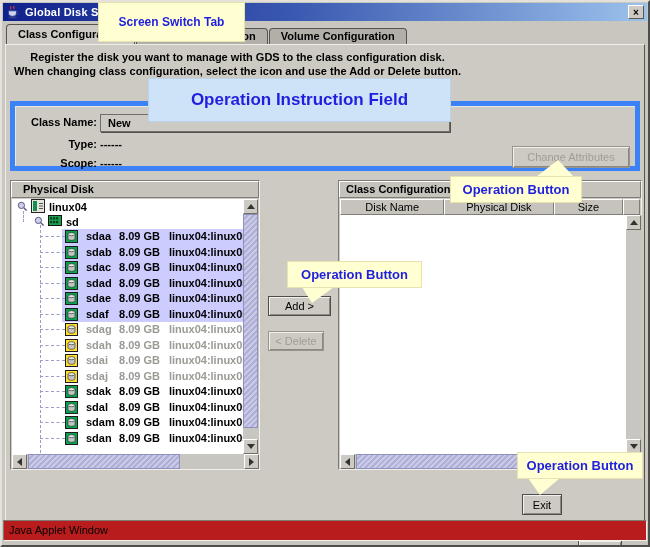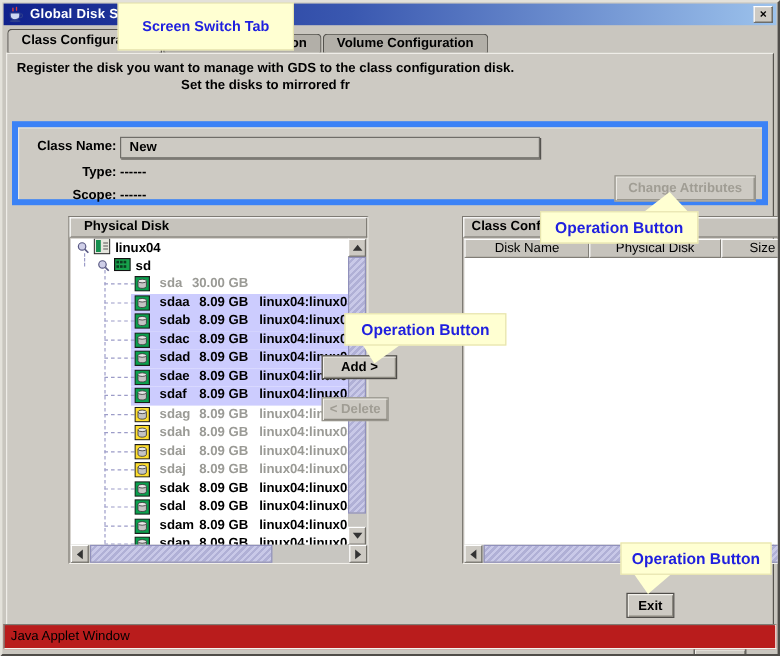--- a/index.html
+++ b/index.html
@@ -29,24 +29,24 @@
   
   .class-panel{position:absolute;left:4px;top:56px;width:630px;height:70px;
     border:5px solid #3b82f6;box-shadow:inset 1px 1px 0 #e9e7e2;}
   .lbl{position:absolute;width:80px;text-align:right;font-weight:bold;}
   .val{position:absolute;left:85px;font-weight:bold;}
   .combo{position:absolute;left:85px;top:8px;width:350px;height:18px;background:#cdcac3;
     border:1px solid #6f6d68;box-shadow:1px 1px 0 #55534f;font-weight:bold;
     line-height:16px;padding-left:7px;}
   .btn{position:absolute;background:#cdcac3;border:1px solid #4f4d49;
     box-shadow:inset 1px 1px 0 #f3f1ec,inset -1px -1px 0 #8b887f;
-    font-family:"Liberation Sans",sans-serif;font-weight:bold;font-size:11px;text-align:center;padding:0;}
+    font-family:"Liberation Sans",sans-serif;font-weight:normal;font-size:11px;text-align:center;padding:0;}
   .btn.disabled{color:#a09d94;border-color:#97948c;}
   
-  .panel{position:absolute;border:1px solid;border-color:#7e7b74 #f2f0eb #f2f0eb #7e7b74;margin-left:47px;}
+  .panel{position:absolute;border:1px solid;border-color:#7e7b74 #f2f0eb #f2f0eb #7e7b74;}
   .panel-header{position:absolute;left:0;top:0;right:0;height:17px;background:#c6c3bc;
     border:1px solid;border-color:#fff #807d76 #807d76 #fff;font-weight:bold;
     line-height:15px;padding-left:11px;}
   .viewport{position:absolute;background:#fff;overflow:hidden;}
   
   .vline{position:absolute;width:0;border-left:1px dashed #9c9cc8;}
   .node-row{position:absolute;height:15px;display:flex;align-items:center;font-weight:bold;}
   .node-row .nlabel{margin-left:4px;}
   .node-row .handle{margin-right:3px;display:inline-flex;}
   #tree-rows{position:absolute;left:0;top:30px;right:0;}
@@ -105,20 +105,21 @@
   <div class="tabs" id="tabs">
       <div class="tab active">Class Configuration</div>
       <div class="tab">Group Configuration</div>
       <div class="tab">Volume Configuration</div>
     </div>
 
   <div class="content">
 
     <div id="instructions">
         <div class="ins-line">Register the disk you want to manage with GDS to the class configuration disk.</div>
+        <div class="ins-line">When changing class configuration, select the icon and use the Add or Delete button.</div>
         <div class="ins-line">Set the disks to mirrored fr</div>
       </div>
 
     <div class="class-panel">
       <span class="lbl" style="left:2px;top:10px;">Class Name:</span>
       <div class="combo">
         <span>New</span>
       </div>
       <span class="lbl" style="left:2px;top:32px;">Type:</span>
       <span class="val" style="top:32px;">------</span>
@@ -166,31 +167,20 @@
                   <rect x="8" y="2.3" width="2.2" height="2.2"></rect>
                   <rect x="2" y="6" width="2.2" height="2.2"></rect>
                   <rect x="5" y="6" width="2.2" height="2.2"></rect>
                   <rect x="8" y="6" width="2.2" height="2.2"></rect>
                 </g>
               </svg>
           </span>
           <span class="nlabel">sd</span>
         </div>
         <div id="tree-rows">
-            <div class="tree-row dim">
-              <span class="stub"></span>
-              <span class="d-icon"><svg width="13" height="13" viewBox="0 0 13 13">
-                  <rect x="0.5" y="0.5" width="12" height="12" fill="#0aa04e" stroke="#1c1c1c"></rect>
-                  <path d="M3 4.2 v4.4 c0 1 1.55 1.7 3.5 1.7 s3.5 -0.7 3.5 -1.7 V4.2" fill="#c4c4c4" stroke="#3a3a3a" stroke-width="0.7"></path>
-                  <ellipse cx="6.5" cy="4.2" rx="3.5" ry="1.5" fill="#e8e8e8" stroke="#3a3a3a" stroke-width="0.7"></ellipse>
-                </svg></span>
-              <span class="t-name">sda</span>
-              <span class="t-size">30.00 GB</span>
-              <span class="t-host"></span>
-            </div>
             <div class="tree-row selected">
               <span class="stub"></span>
               <span class="d-icon"><svg width="13" height="13" viewBox="0 0 13 13">
                   <rect x="0.5" y="0.5" width="12" height="12" fill="#0aa04e" stroke="#1c1c1c"></rect>
                   <path d="M3 4.2 v4.4 c0 1 1.55 1.7 3.5 1.7 s3.5 -0.7 3.5 -1.7 V4.2" fill="#c4c4c4" stroke="#3a3a3a" stroke-width="0.7"></path>
                   <ellipse cx="6.5" cy="4.2" rx="3.5" ry="1.5" fill="#e8e8e8" stroke="#3a3a3a" stroke-width="0.7"></ellipse>
                 </svg></span>
               <span class="t-name">sdaa</span>
               <span class="t-size">8.09 GB</span>
               <span class="t-host">linux04:linux05</span>
@@ -401,20 +391,21 @@
 
   <div class="statusbar">
     <span>Java Applet Window</span>
   </div>
 
   <svg class="tail" style="left:140px;top:23px;" width="46" height="18">
       <polygon points="4,1 42,1 28,16" fill="#ffffd2"></polygon>
     </svg>
   <div class="callout" style="left:96px;top:0;width:147px;height:40px;font-size:12px;">Screen Switch Tab</div>
 
+  <div class="callout blue" style="left:146px;top:76px;width:303px;height:44px;">Operation Instruction Field</div>
 
   <svg class="tail" style="left:526px;top:157px;" width="52" height="19">
       <polygon points="8,18 46,18 30,1" fill="#ffffd2"></polygon>
     </svg>
   <div class="callout" style="left:448px;top:174px;width:132px;height:27px;font-size:13px;">Operation Button</div>
 
   <svg class="tail" style="left:292px;top:284px;" width="45" height="19">
       <polygon points="8,1 40,1 18,17" fill="#ffffd2"></polygon>
     </svg>
   <div class="callout" style="left:285px;top:259px;width:135px;height:27px;font-size:13px;">Operation Button</div>

